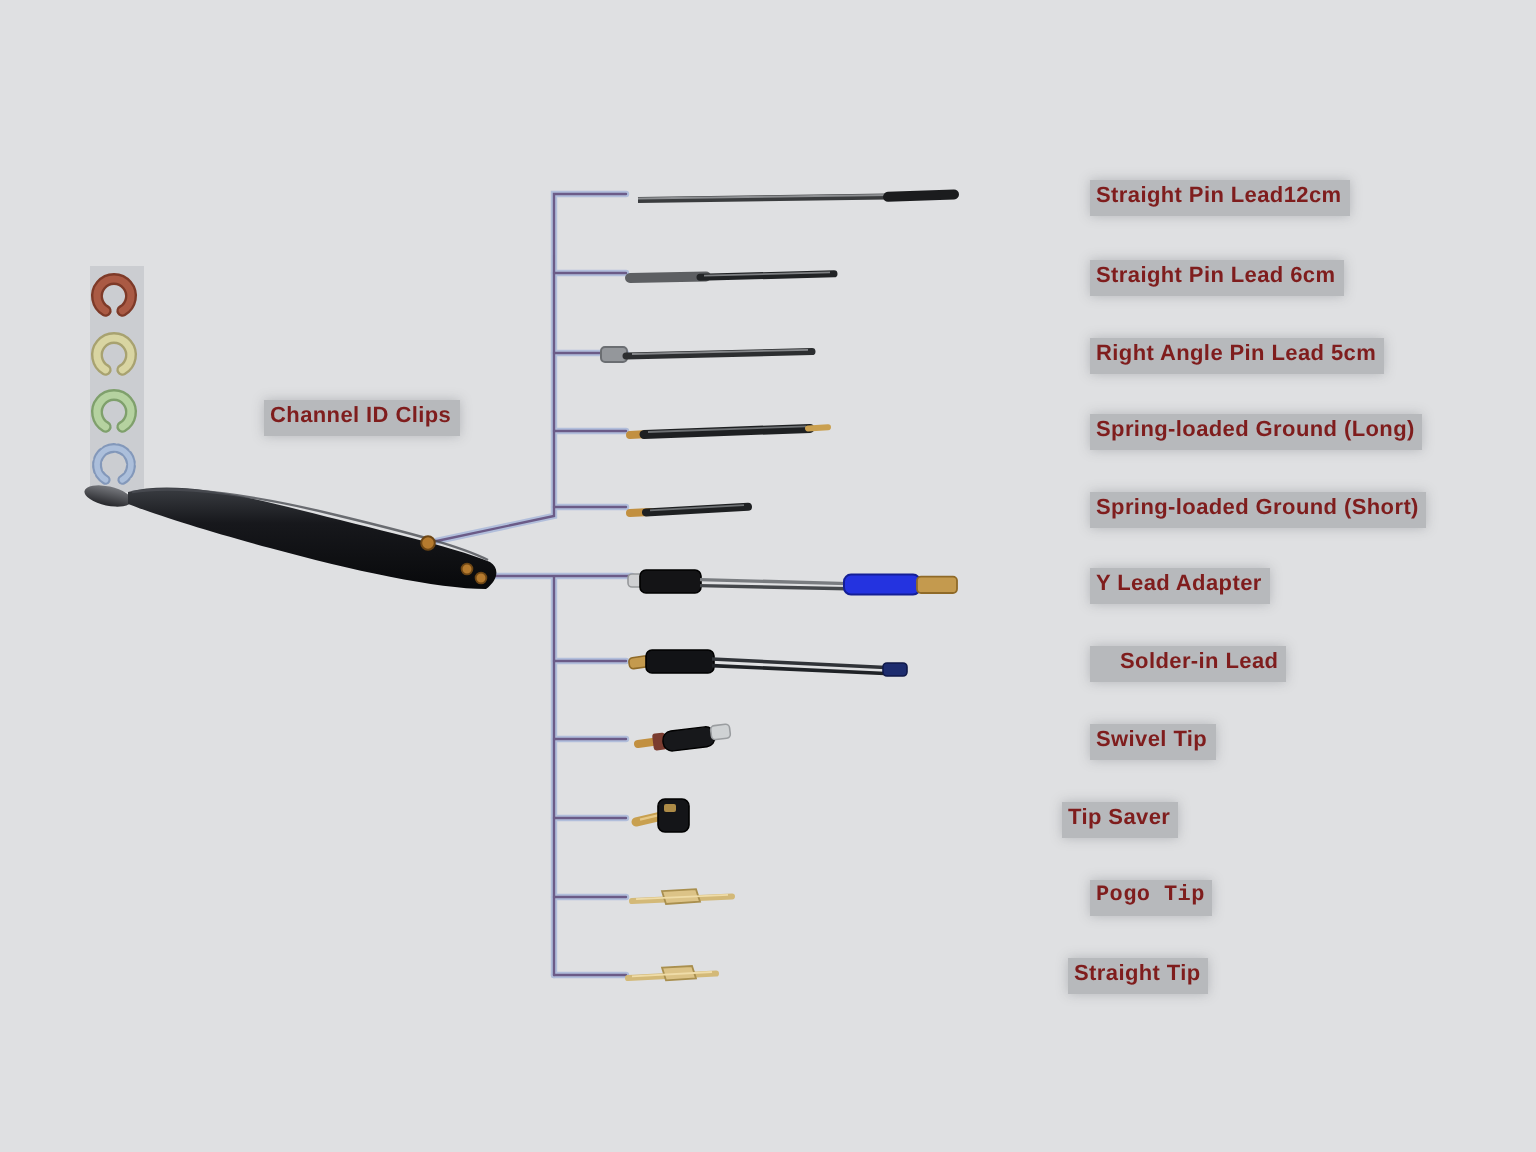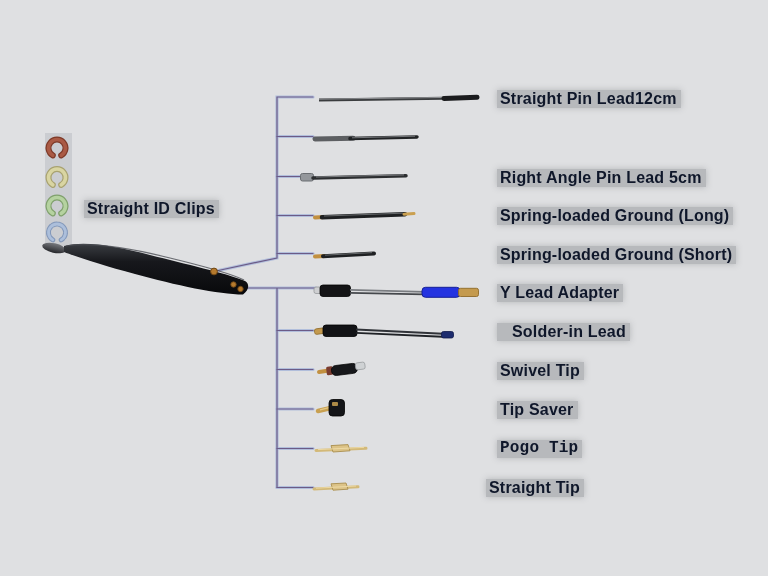--- a/index.html
+++ b/index.html
@@ -6,29 +6,30 @@
   body{font-family:"Liberation Sans", sans-serif; background:#c7c9cc;}
   .stage{
     position:relative;
     width:768px;height:576px;
     background:#dfe0e2;
     overflow:hidden;
   }
   .stage svg{position:absolute;left:0;top:0;}
   .label{
     position:absolute;
-    font-size:16px;
+    font-size:11px;
     font-weight:bold;
-    color:#0f172a;
+    color:#7f1d1d;
     letter-spacing:0.2px;
     line-height:15px;
     padding:1px 4px 2px 3px;
     background:rgba(128,131,136,0.42);
     box-shadow:0 0 6px rgba(128,131,136,0.45);
     white-space:nowrap;
+    margin-left:48px;
   }
 </style>
 </head>
 <body>
 
 <div class="stage">
 
   <svg width="768" height="576" viewBox="0 0 768 576">
     <defs>
       <linearGradient id="probeGrad" x1="0" y1="0" x2="0" y2="1">
@@ -172,26 +173,27 @@
       <line x1="318" y1="449.6" x2="364" y2="447.4" stroke="#efdca8" stroke-width="0.9"></line>
     </g>
 
     <g>
       <line x1="314" y1="489" x2="358" y2="486.8" stroke="#d3b978" stroke-width="3" stroke-linecap="round"></line>
       <polygon points="331,483.8 346,483 348,489.2 333,490.2" fill="#dcc387" stroke="#a98f4e" stroke-width="0.9"></polygon>
       <line x1="316" y1="488.2" x2="356" y2="486" stroke="#efdca8" stroke-width="0.9"></line>
     </g>
   </svg>
 
-  <div class="label" style="left:84px;  top:200px;">Straight ID Clips</div>
+  <div class="label" style="left:84px;  top:200px;">Channel ID Clips</div>
 
   <div class="label" style="left:497px; top:90px;">Straight Pin Lead12cm</div>
+  <div class="label" style="left:497px; top:129.5px;">Straight Pin Lead 6cm</div>
   <div class="label" style="left:497px; top:168.5px;">Right Angle Pin Lead 5cm</div>
   <div class="label" style="left:497px; top:206.5px;">Spring-loaded Ground (Long)</div>
   <div class="label" style="left:497px; top:284px;">Y Lead Adapter</div>
   <div class="label" style="left:497px; top:246px;">Spring-loaded Ground (Short)</div>
   <div class="label" style="left:497px; top:322.5px;padding-left:15px;">Solder-in Lead</div>
   <div class="label" style="left:497px; top:362px;">Swivel Tip</div>
-  <div class="label" style="left:497px; top:400.5px;">Tip Saver</div>
+  <div class="label" style="left:483px; top:400.5px;">Tip Saver</div>
   <div class="label" style="left:497px; top:440px;font-family:Liberation Mono, monospace;">Pogo Tip</div>
   <div class="label" style="left:486px; top:479px;">Straight Tip</div>
 
 </div>
 
 </body></html>

